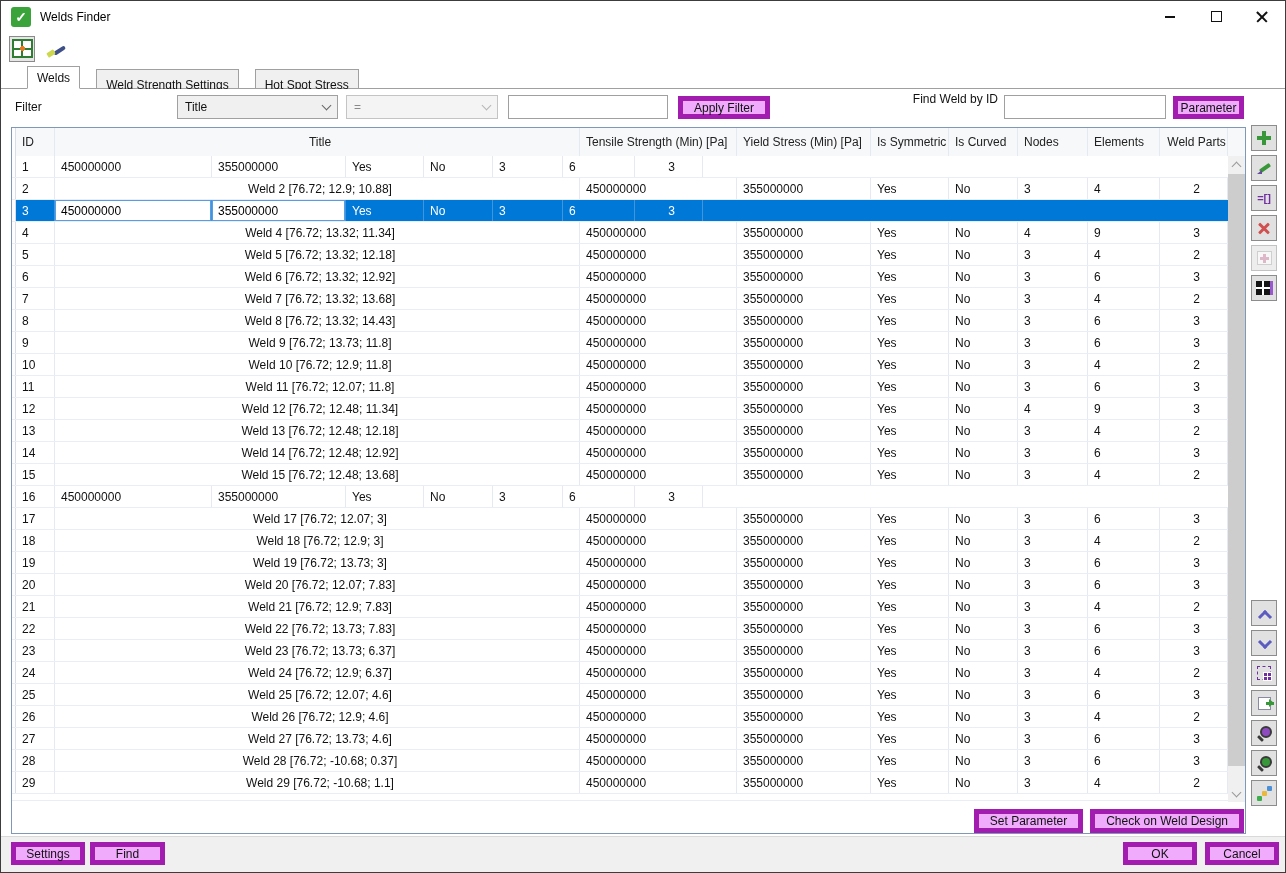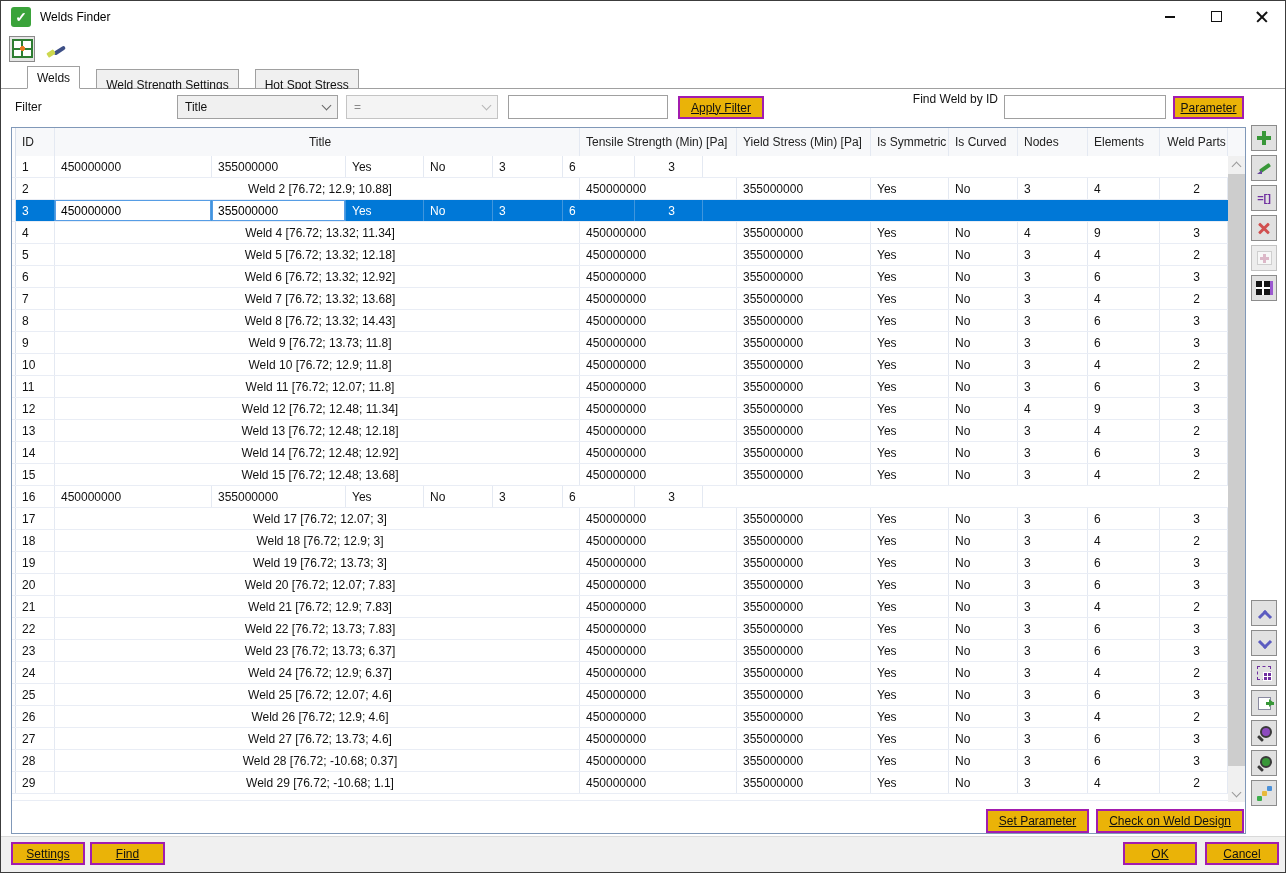--- a/index.html
+++ b/index.html
@@ -45,22 +45,22 @@
   .filterrow{position:relative;height:40px;background:#fff;}
   .flabel{position:absolute;left:14px;top:11px;}
   .combo{position:absolute;box-sizing:border-box;height:24px;border:1px solid #a0a0a0;background:#f0f0f0;
          display:flex;align-items:center;padding:0 7px;}
   .combo .chev{margin-left:auto;width:6px;height:6px;border-right:1.4px solid #666;border-bottom:1.4px solid #666;
          transform:rotate(45deg);margin-top:-4px;}
   .combo.disabled{background:#f4f4f4;color:#8a8a8a;border-color:#c4c4c4;}
   .combo.disabled .chev{border-color:#b6b6b6;}
   .tinput{position:absolute;box-sizing:border-box;height:24px;border:1px solid #a0a0a0;background:#fff;
           padding:0 5px;font:12px "Liberation Sans",sans-serif;outline:none;}
-  .btn{box-sizing:border-box;border:2px solid #a21caf;background:#eab308;font:12px "Liberation Sans",sans-serif;
-       display:inline-flex;align-items:center;justify-content:center;padding:0 11px;color:#111;text-decoration:underline;}
+  .btn{box-sizing:border-box;border:5px solid #a21caf;background:#f0abfc;font:12px "Liberation Sans",sans-serif;
+       display:inline-flex;align-items:center;justify-content:center;padding:0 11px;color:#111;}
   #combo-field{left:176px;top:6px;width:161px;}
   #combo-op{left:345px;top:6px;width:152px;}
   #filter-value{left:507px;top:6px;width:160px;}
   #apply-filter{position:absolute;left:677px;top:7px;height:23px;}
   #find-label{position:absolute;left:860px;top:3px;width:137px;text-align:right;}
   #find-input{left:1003px;top:6px;width:162px;}
   #navigate-btn{position:absolute;left:1172px;top:7px;height:23px;width:71px;}
 
   
   #grid{position:absolute;left:10px;top:126px;width:1235px;height:707px;box-sizing:border-box;

